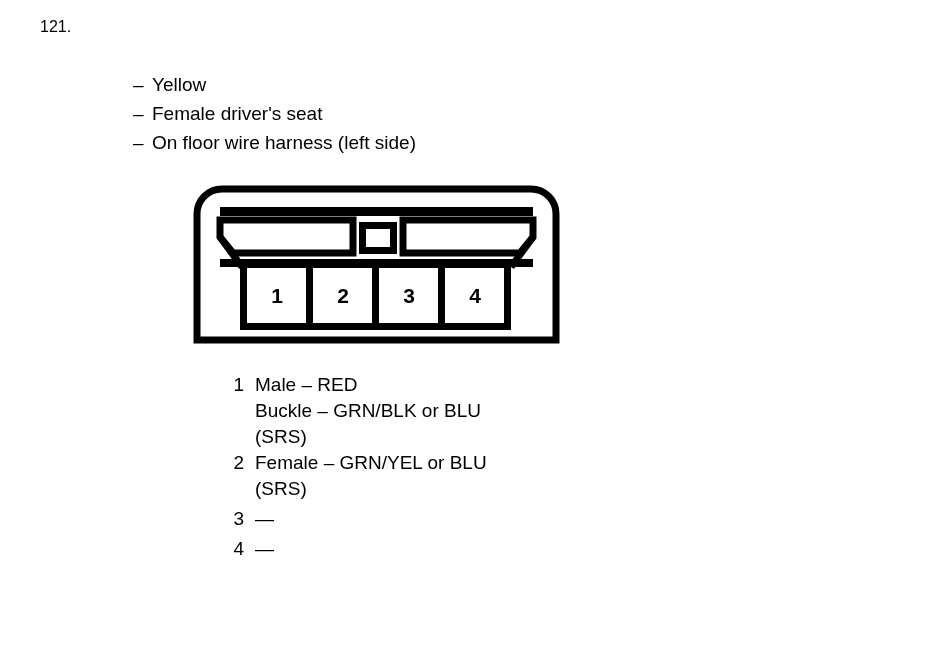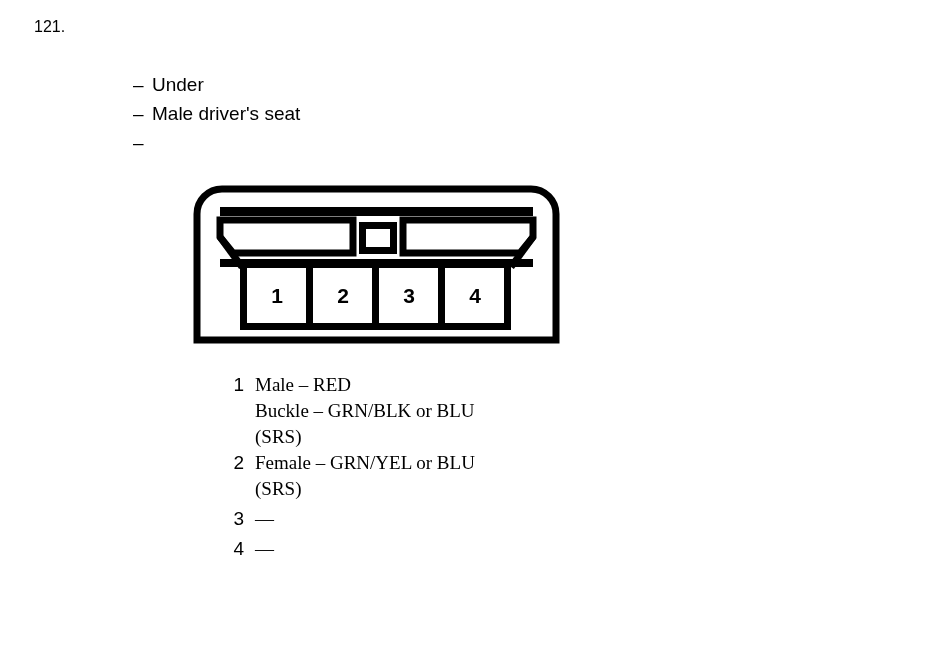--- a/index.html
+++ b/index.html
@@ -13,21 +13,21 @@
     position: relative;
     overflow: hidden;
     font-family: "Liberation Sans", sans-serif;
     color: #000000;
     -webkit-font-smoothing: none;
   }
 
   
   #title-block {
     position: absolute;
-    left: 34px;
+    left: 40px;
     top: 18px;
     display: flex;
     align-items: flex-start;
     white-space: nowrap;
   }
 
   
   #attr-list {
     position: absolute;
     left: 133px;
@@ -83,49 +83,49 @@
     flex: 0 0 22px;
     text-align: right;
     font-size: 19px;
     line-height: 26px;
     padding-right: 11px;
   }
   .pin-desc {
     font-size: 19px;
     line-height: 26px;
     white-space: nowrap;
-    font-family: Liberation Serif, serif;
   }
   .pin-desc-line {
     display: block;
   }
   .pin-empty {
     font-size: 19px;
     line-height: 26px;
     letter-spacing: 0;
   }
 </style>
 </head>
 <body>
 
 <div id="title-block">
   <span>121.</span>
 </div>
 
 <div id="attr-list">
   <div class="attr-row">
     <span class="attr-dash">–</span>
-    <span>Under</span>
+    <span>Yellow</span>
   </div>
   <div class="attr-row">
     <span class="attr-dash">–</span>
-    <span>Male driver's seat</span>
+    <span>Female driver's seat</span>
   </div>
   <div class="attr-row">
     <span class="attr-dash">–</span>
+    <span>On floor wire harness (left side)</span>
   </div>
 </div>
 
 <div id="connector-diagram">
   <svg id="connector-svg" width="385" height="165" viewBox="0 0 385 165" xmlns="http://www.w3.org/2000/svg">
 
     <path d="M 7 158 L 7 32 A 25 25 0 0 1 32 7 L 341 7 A 25 25 0 0 1 366 32 L 366 158 Z" fill="none" stroke="#000000" stroke-width="7" stroke-linejoin="miter"></path>
 
     <rect x="30" y="25" width="313" height="9" fill="#000000"></rect>
 

